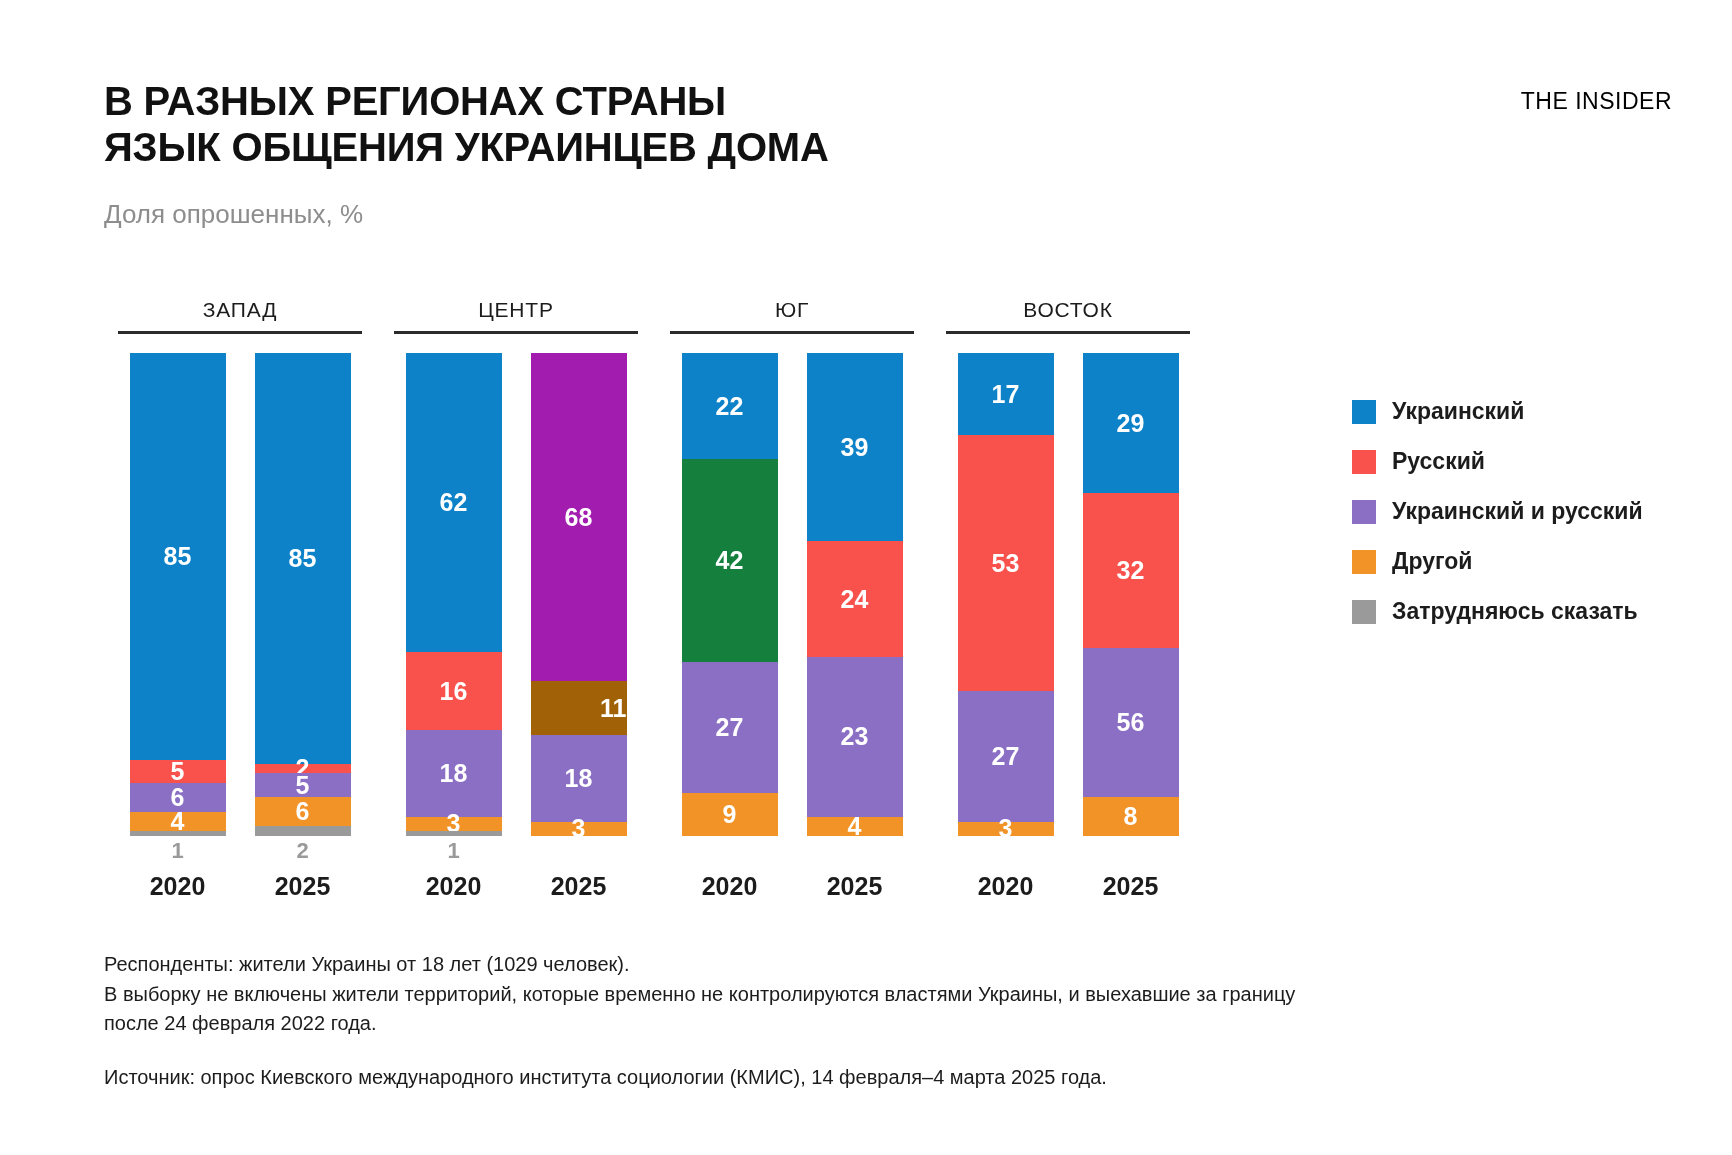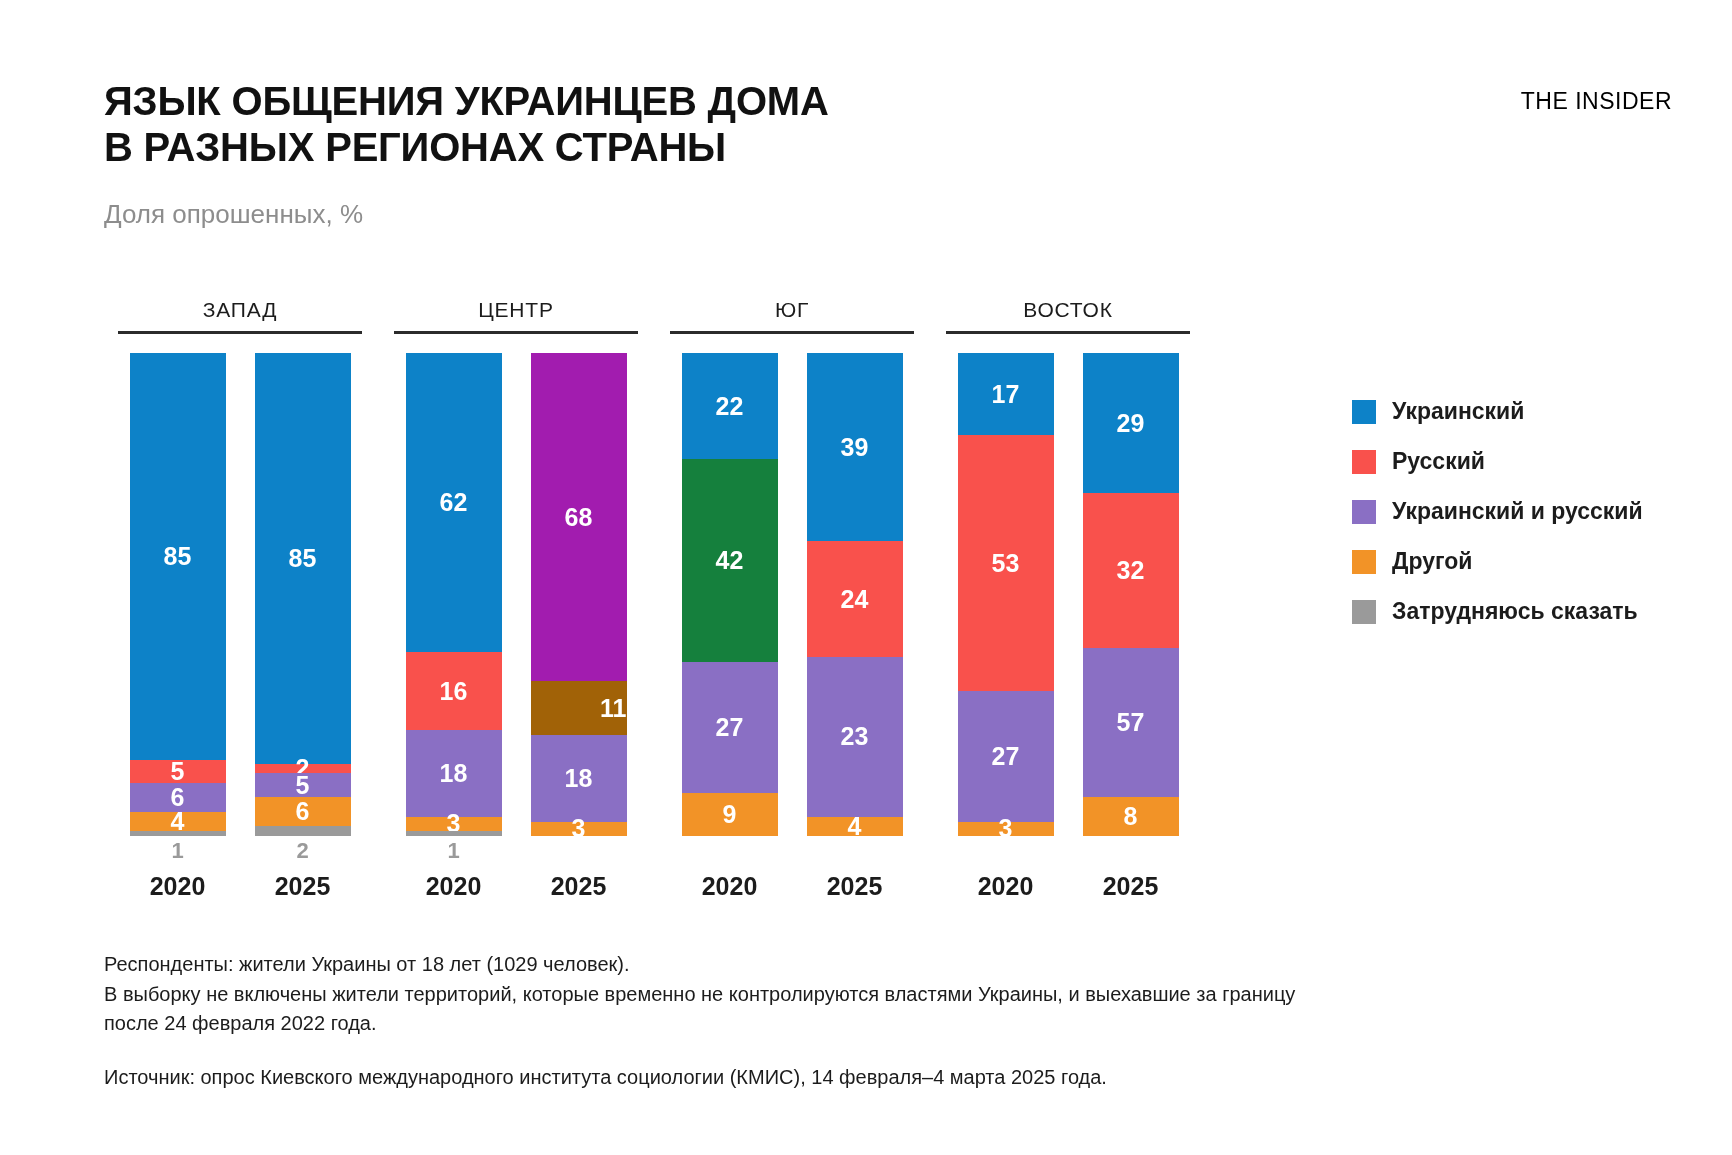--- a/index.html
+++ b/index.html
@@ -80,22 +80,22 @@
   .note.block2{margin-top:2px;}
   .note.source{margin-top:26px;}
 </style>
 </head>
 <body>
 
 <div class="page">
 
   <div class="header">
     <h1 class="title">
+      <span class="line">В РАЗНЫХ РЕГИОНАХ СТРАНЫ</span>
       <span class="line">ЯЗЫК ОБЩЕНИЯ УКРАИНЦЕВ ДОМА</span>
-      <span class="line">В РАЗНЫХ РЕГИОНАХ СТРАНЫ</span>
     </h1>
     <div class="subtitle">Доля опрошенных, %</div>
     <div class="brand">THE INSIDER</div>
   </div>
 
   <div class="chart">
     <div class="groups" id="groups">
         <div class="group">
           <div class="group-head">
             <div class="group-title">ЗАПАД</div>
@@ -257,21 +257,21 @@
             </div>
             <div class="barwrap">
               <div class="bar">
                 <div class="seg" style="background: rgb(13, 130, 200); height: 140.07px;">
                   <span class="val">29</span>
                 </div>
                 <div class="seg" style="background: rgb(249, 81, 76); height: 154.56px;">
                   <span class="val">32</span>
                 </div>
                 <div class="seg" style="background: rgb(138, 111, 196); height: 149.73px;">
-                  <span class="val">57</span>
+                  <span class="val">56</span>
                 </div>
                 <div class="seg" style="background: rgb(242, 147, 39); height: 38.64px;">
                   <span class="val">8</span>
                 </div>
               </div>
               <div class="outside-label empty">0</div>
               <div class="year">2025</div>
             </div>
           </div>
         </div>

